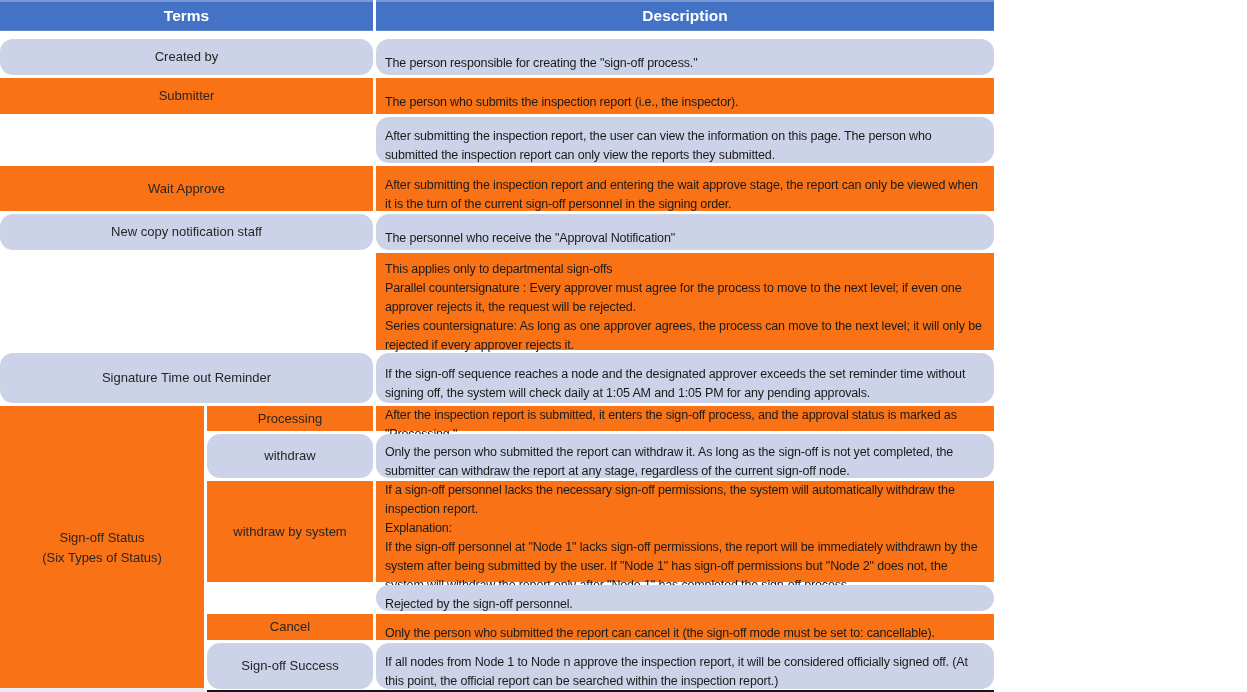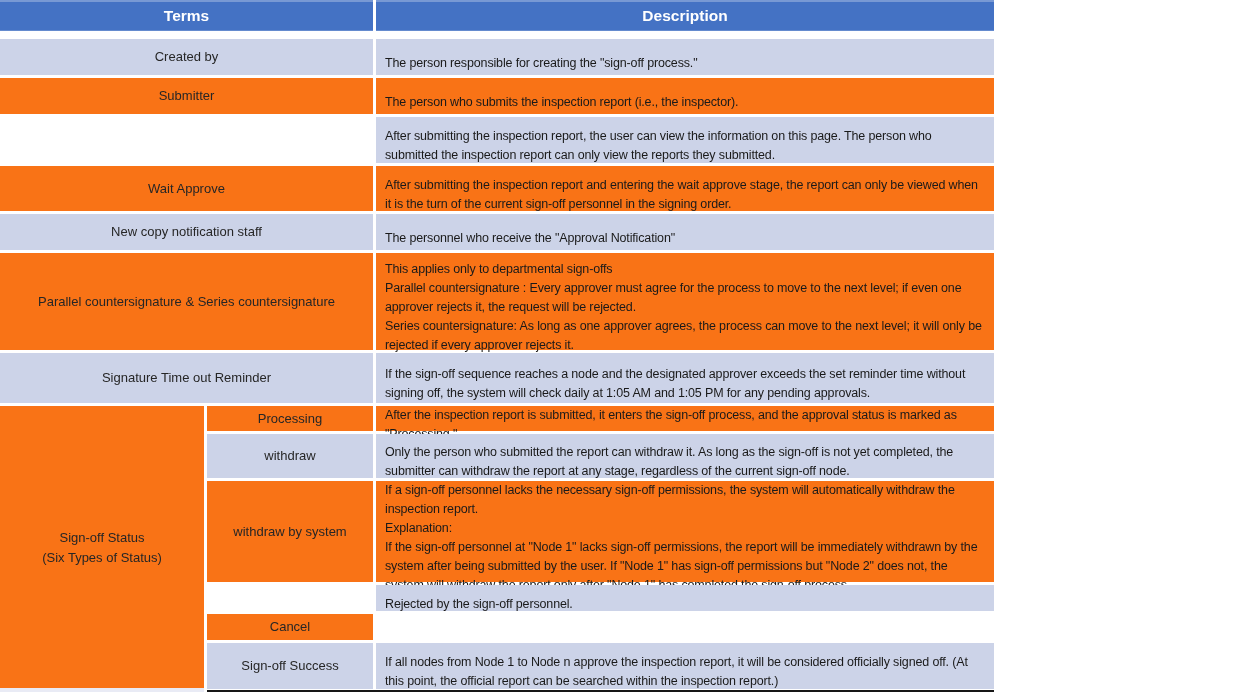--- a/index.html
+++ b/index.html
@@ -26,21 +26,21 @@
   .term{
     display:flex;align-items:center;justify-content:center;
     text-align:center;font-size:13px;color:#262626;
     white-space:pre-line;line-height:20px;padding:2px 6px;
   }
   .desc{
     display:flex;align-items:center;
     font-size:12.5px;line-height:19px;letter-spacing:-0.15px;
     padding:15px 12px 3px 9px;white-space:pre-line;
   }
-  .dark{background:#CCD3E8;}
+  .dark{background:#CCD3E8;border-radius:13px;}
   .light{background:#f97316;}
   .span2{grid-column:1 / 3;}
   .col2{grid-column:2;}
   .col3{grid-column:3;}
   .status-merged{grid-column:1;grid-row:10 / 16;}
   .r3{grid-row:3}.r4{grid-row:4}.r5{grid-row:5}.r6{grid-row:6}.r7{grid-row:7}
   .r8{grid-row:8}.r9{grid-row:9}.r10{grid-row:10}.r11{grid-row:11}.r12{grid-row:12}
   .r13{grid-row:13}.r14{grid-row:14}.r15{grid-row:15}
   .bottom-line{position:absolute;left:207px;right:0;bottom:0;height:2px;background:#161616;}
   .bottom-left-fill{position:absolute;left:0;width:204px;bottom:0;height:4px;background:#E9EBF5;}
@@ -60,21 +60,20 @@
   <div class="cell desc light col3 r4">The person who submits the inspection report (i.e., the inspector).</div>
 
   <div class="cell desc dark col3 r5">After submitting the inspection report, the user can view the information on this page. The person who submitted the inspection report can only view the reports they submitted.</div>
 
   <div class="cell term light span2 r6">Wait Approve</div>
   <div class="cell desc light col3 r6">After submitting the inspection report and entering the wait approve stage, the report can only be viewed when it is the turn of the current sign-off personnel in the signing order.</div>
 
   <div class="cell term dark span2 r7">New copy notification staff</div>
   <div class="cell desc dark col3 r7">The personnel who receive the "Approval Notification"</div>
 
-  <div class="cell term light span2 r8">Parallel countersignature &amp; Series countersignature</div>
   <div class="cell desc light col3 r8">This applies only to departmental sign-offs
 Parallel countersignature : Every approver must agree for the process to move to the next level; if even one approver rejects it, the request will be rejected.
 Series countersignature: As long as one approver agrees, the process can move to the next level; it will only be rejected if every approver rejects it.</div>
 
   <div class="cell term dark span2 r9">Signature Time out Reminder</div>
   <div class="cell desc dark col3 r9">If the sign-off sequence reaches a node and the designated approver exceeds the set reminder time without signing off, the system will check daily at 1:05 AM and 1:05 PM for any pending approvals.</div>
 
   <div class="cell term light status-merged">Sign-off Status
 (Six Types of Status)</div>
 
@@ -85,19 +84,20 @@
   <div class="cell desc dark col3 r11">Only the person who submitted the report can withdraw it. As long as the sign-off is not yet completed, the submitter can withdraw the report at any stage, regardless of the current sign-off node.</div>
 
   <div class="cell term light col2 r12">withdraw by system</div>
   <div class="cell desc light col3 r12">If a sign-off personnel lacks the necessary sign-off permissions, the system will automatically withdraw the inspection report.
 Explanation:
 If the sign-off personnel at "Node 1" lacks sign-off permissions, the report will be immediately withdrawn by the system after being submitted by the user. If "Node 1" has sign-off permissions but "Node 2" does not, the system will withdraw the report only after "Node 1" has completed the sign-off process.</div>
 
   <div class="cell desc dark col3 r13">Rejected by the sign-off personnel.</div>
 
   <div class="cell term light col2 r14">Cancel</div>
+  <div class="cell desc light col3 r14">Only the person who submitted the report can cancel it (the sign-off mode must be set to: cancellable).</div>
 
   <div class="cell term dark col2 r15">Sign-off Success</div>
   <div class="cell desc dark col3 r15">If all nodes from Node 1 to Node n approve the inspection report, it will be considered officially signed off. (At this point, the official report can be searched within the inspection report.)</div>
 
   <div class="bottom-left-fill"></div>
   <div class="bottom-line"></div>
 </div>
 
 </body></html>

